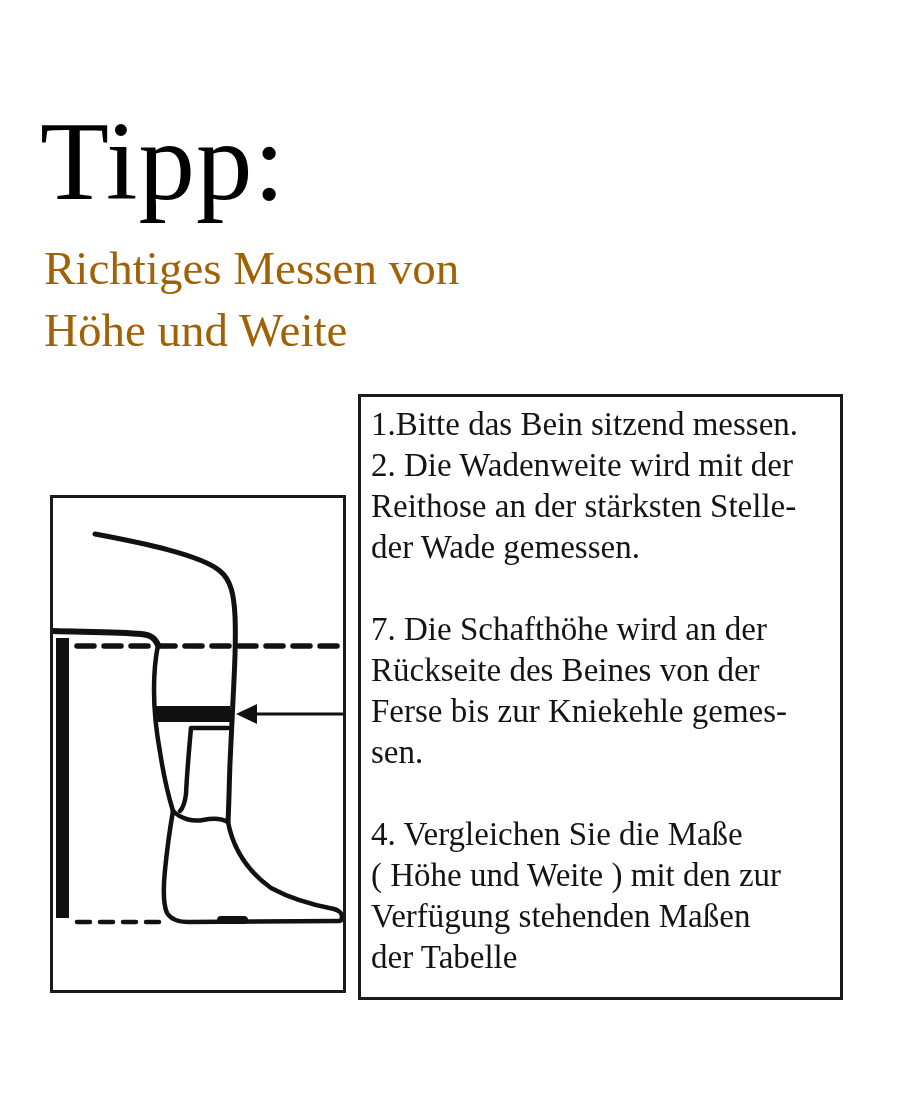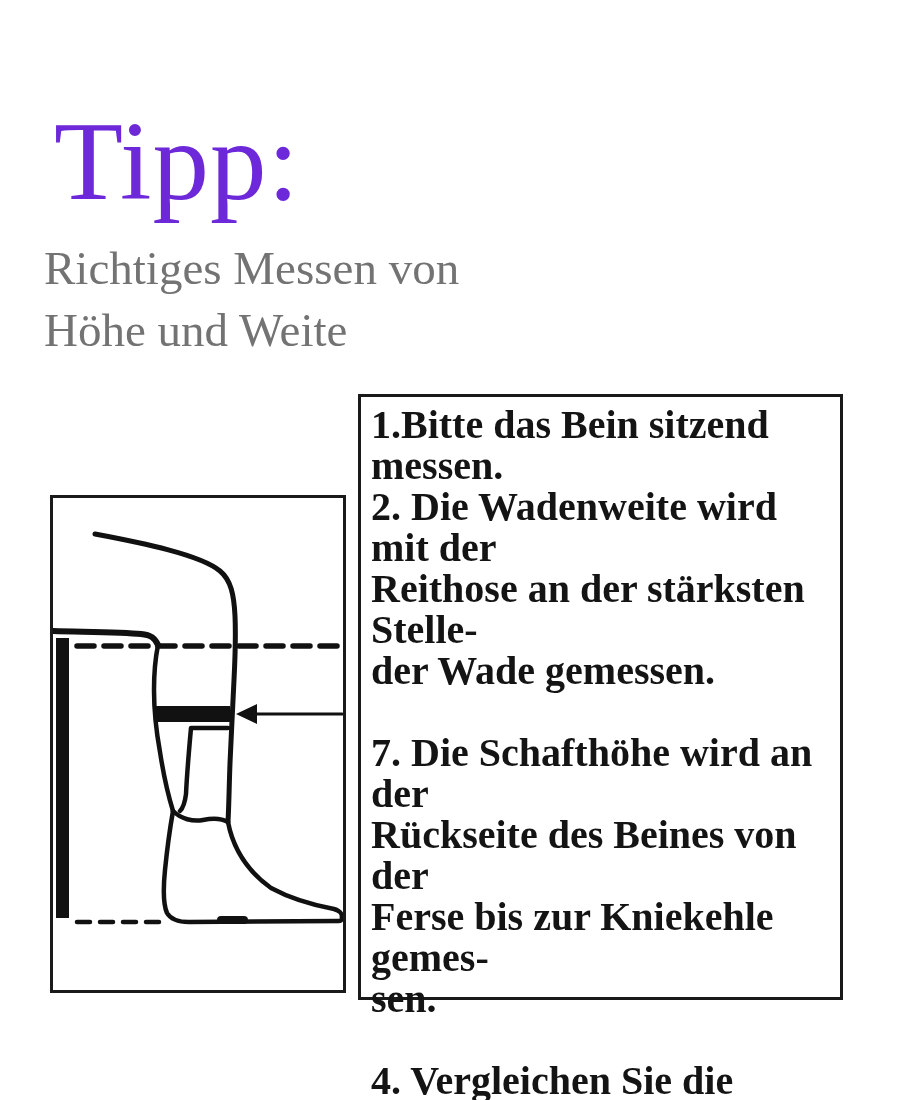--- a/index.html
+++ b/index.html
@@ -14,32 +14,31 @@
     overflow: hidden;
   }
   .title {
     position: absolute;
     left: 40px;
     top: 104px;
     font-size: 113px;
     line-height: 1;
     font-weight: 400;
     letter-spacing: 1px;
-    color: #6d28d9;
+    color: #000000;
     white-space: nowrap;
-    margin-left: 14px;
   }
   .subtitle {
     position: absolute;
     left: 44px;
     top: 237px;
     font-size: 47px;
     line-height: 62px;
     font-weight: 400;
-    color: #737373;
+    color: #a16207;
     white-space: pre-line;
   }
   .figure-box {
     position: absolute;
     left: 50px;
     top: 495px;
     width: 296px;
     height: 498px;
     border: 3px solid #1a1a1a;
     background: #ffffff;
@@ -49,23 +48,23 @@
     position: absolute;
     left: 358px;
     top: 394px;
     width: 485px;
     height: 606px;
     border: 3px solid #1a1a1a;
     background: #ffffff;
     padding: 7px 4px 0 10px;
   }
   .instruction {
-    font-size: 40px;
+    font-size: 33px;
     line-height: 41px;
-    font-weight: 700;
+    font-weight: 400;
     color: #141414;
     white-space: pre-line;
     margin-bottom: 41px;
   }
   .instruction:last-child { margin-bottom: 16px; }
 </style>
 </head>
 <body>
 
 <div class="page">

